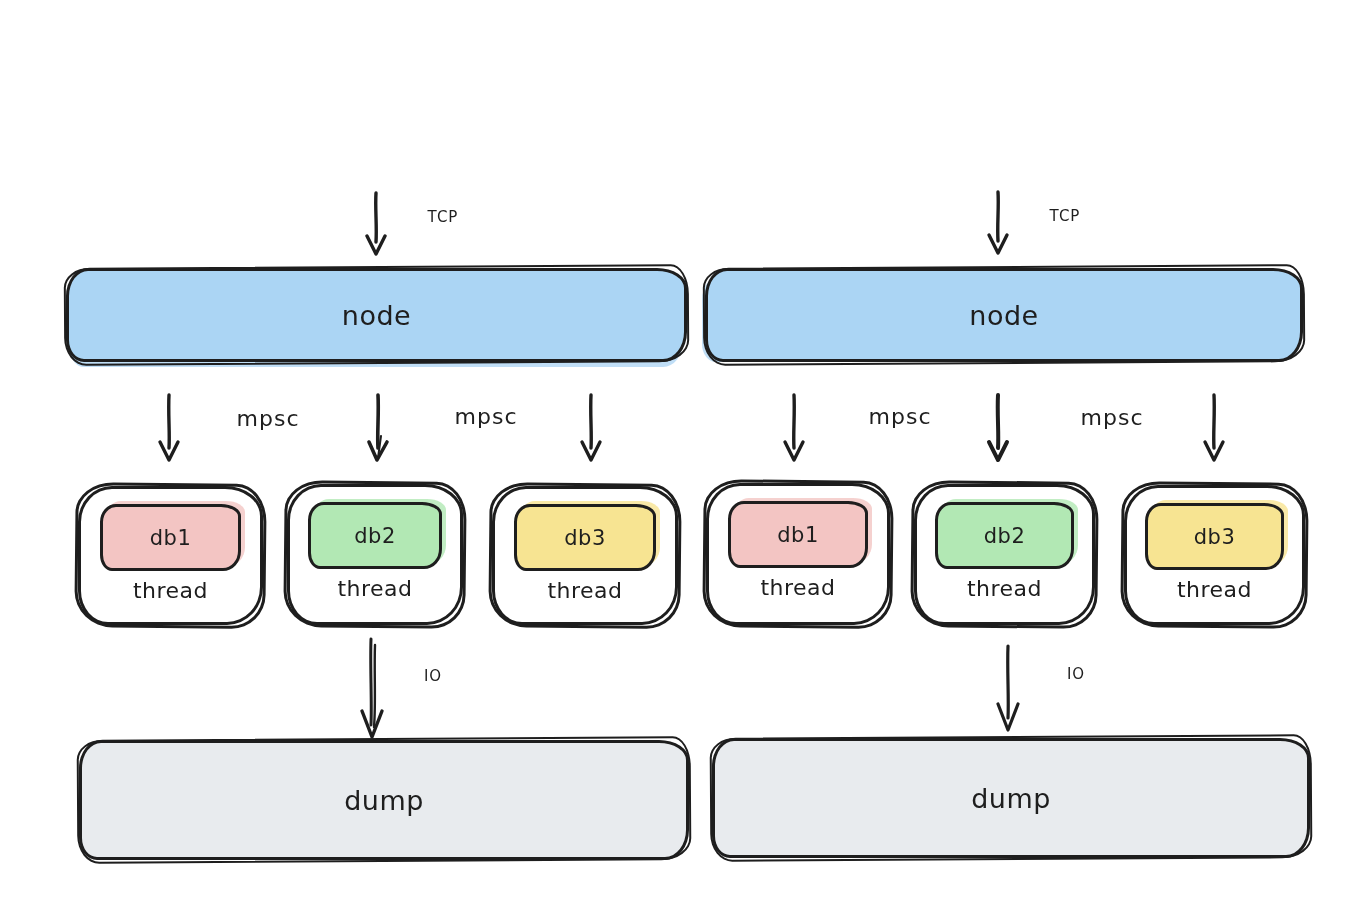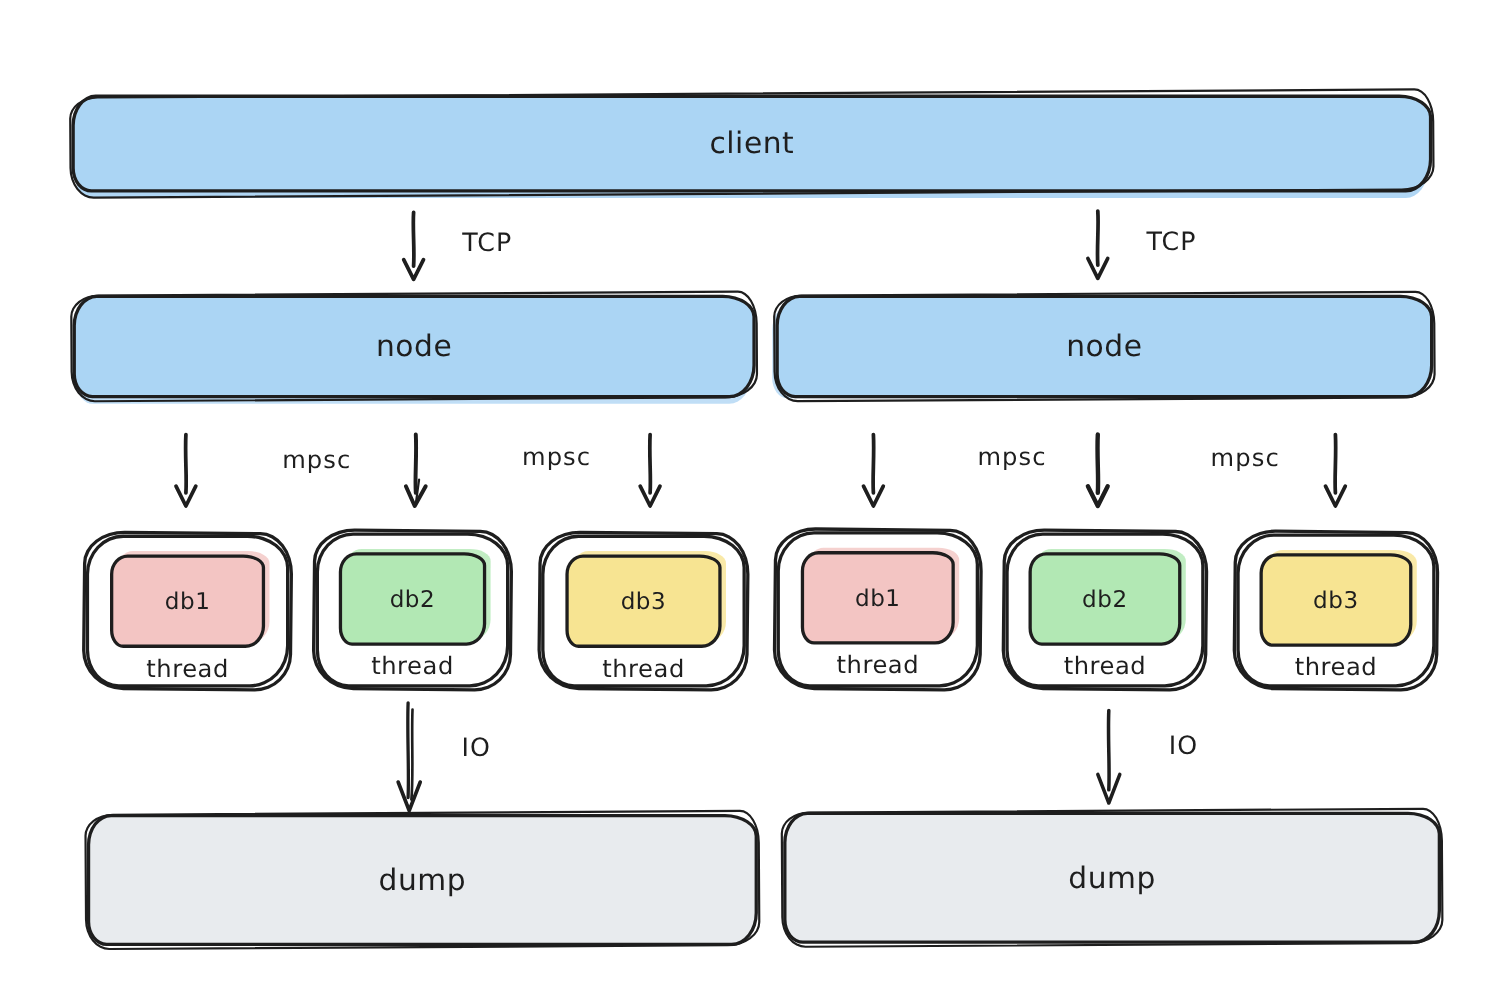--- a/index.html
+++ b/index.html
@@ -45,48 +45,45 @@
     border-radius:38px 30px 34px 38px / 30px 38px 34px 36px;
     transform:rotate(0.6deg);
   }
   .t00{left:78px;top:486px;width:185px;height:139px;}
   .t01{left:287px;top:484px;width:176px;height:141px;}
   .t02{left:492px;top:486px;width:186px;height:139px;}
   .t10{left:706px;top:483px;width:184px;height:142px;}
   .t11{left:914px;top:484px;width:181px;height:141px;}
   .t12{left:1124px;top:485px;width:181px;height:140px;}
   .db{
-    width:79%;height:85px;border:3.5px solid var(--stroke);
+    width:79%;height:67px;border:3.5px solid var(--stroke);
     border-radius:16px 20px 18px 12px / 18px 12px 20px 16px;
     display:flex;align-items:center;justify-content:center;
     font-size:21px;letter-spacing:.5px;
   }
   .thread-label{font-size:22px;margin-top:7px;letter-spacing:.5px;}
   
   .arrow{position:absolute;}
   .arrow svg{display:block;}
-  .lbl{position:absolute;font-size:23px;letter-spacing:1px;transform:translateX(-50%);white-space:nowrap;}
-  .lbl-mpsc{font-size:22px;margin-left:20px;}
+  .lbl{position:absolute;font-size:15px;letter-spacing:1px;transform:translateX(-50%);white-space:nowrap;}
+  .lbl-mpsc{font-size:22px;}
   .a-tcp0{left:361px;top:190px;} .a-tcp1{left:983px;top:189px;}
   .l-tcp0{left:443px;top:208px;} .l-tcp1{left:1065px;top:207px;}
   .a-m00{left:155px;top:392px;} .a-m01{left:364px;top:392px;} .a-m02{left:577px;top:392px;}
   .a-m10{left:780px;top:392px;} .a-m11{left:984px;top:392px;} .a-m12{left:1200px;top:392px;}
   .l-m00{left:268px;top:406px;} .l-m01{left:486px;top:404px;}
   .l-m10{left:900px;top:404px;} .l-m11{left:1112px;top:405px;}
   .a-io0{left:357px;top:637px;} .a-io1{left:993px;top:644px;}
   .l-io0{left:433px;top:667px;} .l-io1{left:1076px;top:665px;}
 </style>
 </head>
 <body>
 
 <div id="stage">
 
-  <div class="box sketch bar c-client" style="background: rgb(171, 213, 244);">
-    <span>client</span>
-  </div>
 
   <div class="arrow a-tcp0">
     <svg width="30" height="68" viewBox="0 0 30 68" fill="none">
       <path d="M15 3 C14 18 16 36 15 52" stroke="#1e1e1e" stroke-width="3.4" stroke-linecap="round"></path>
       <path d="M6 46 L15 64 L24 46" stroke="#1e1e1e" stroke-width="3.4" stroke-linecap="round" stroke-linejoin="round" fill="none"></path>
     </svg>
   </div>
   <span class="lbl l-tcp0">TCP</span>
 
   <div class="arrow a-tcp1">

